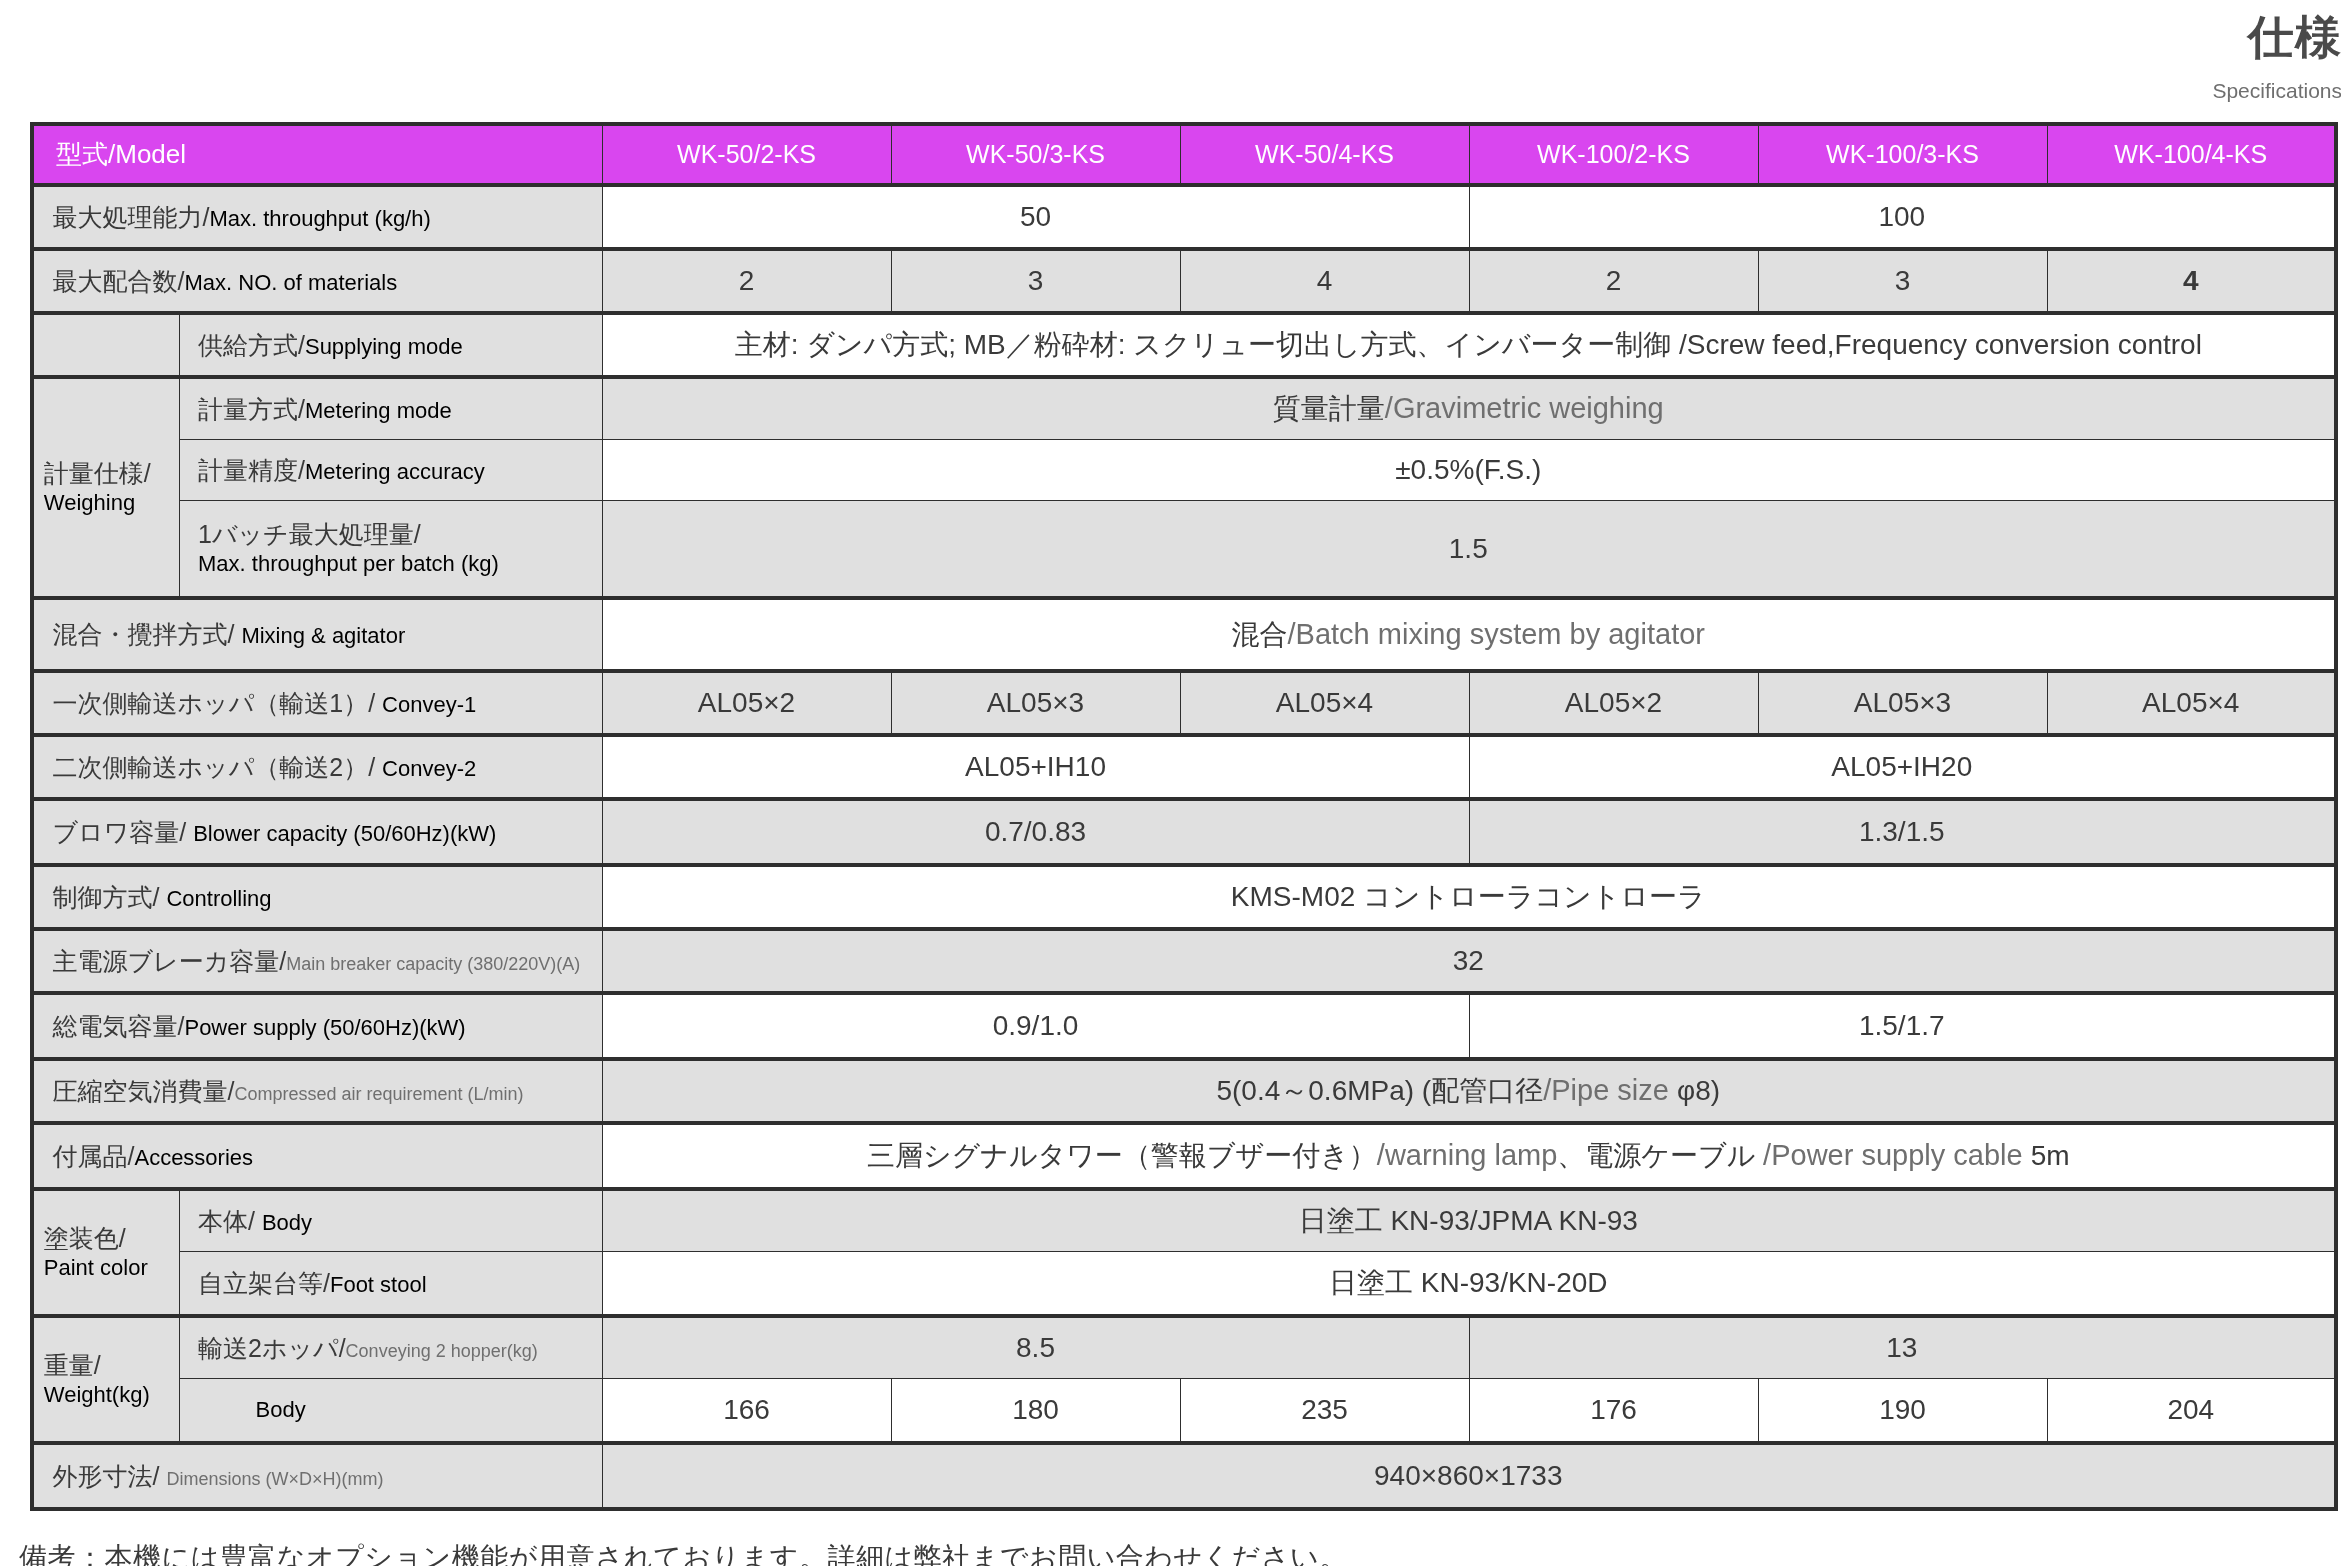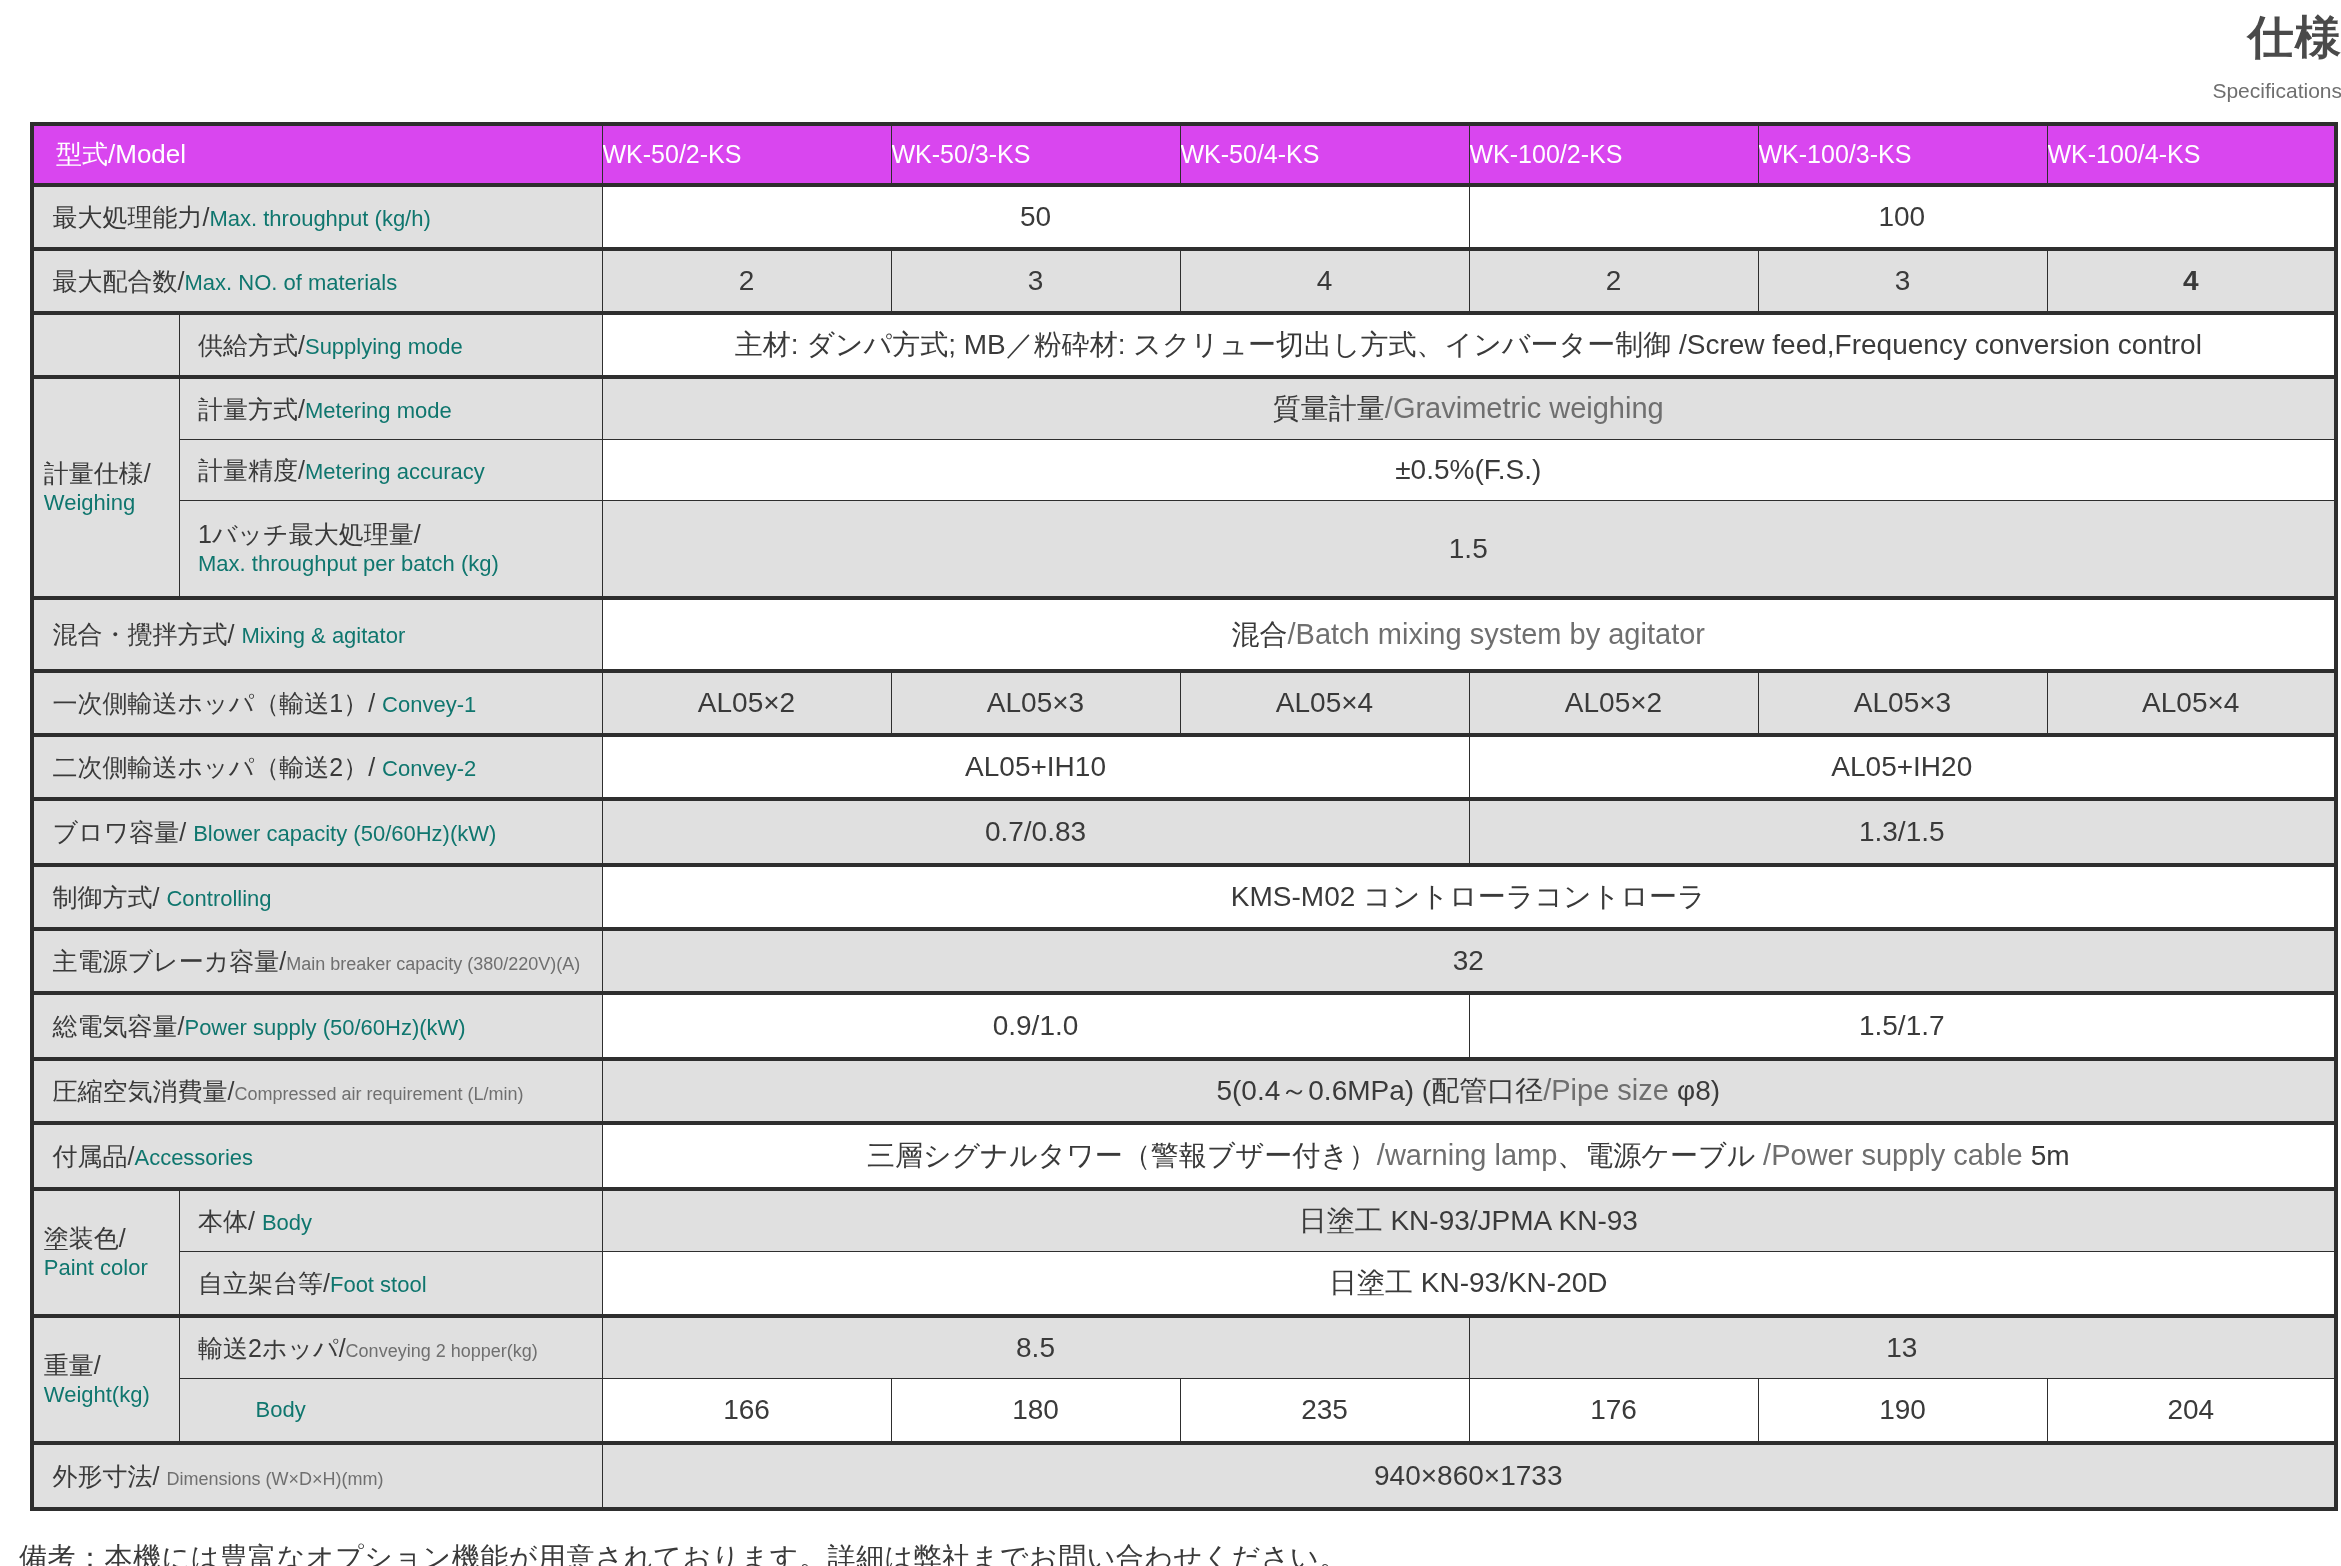--- a/index.html
+++ b/index.html
@@ -33,30 +33,30 @@
   tr.thick td{border-top-width:4.4px;}
   tr.hdr td{border-top-width:0;}
   
   tr.h-hdr td{height:57px;}
   tr.h-std td{height:60px;}
   tr.h-120 td{height:62px;}
   tr.h-batch td{height:95px;}
   tr.h-mix td{height:69px;}
   
   td.blue{background:#d946ef;color:#ffffff;}
-  td.model-hd{text-align:left;font-size:25px;color:#ffffff;}
+  td.model-hd{text-align:center;font-size:25px;color:#ffffff;}
   td.corner{padding-left:22px;font-size:26px;}
   td.label{background:#e0e0e0;padding-left:18.5px;text-align:left;}
   td.group{background:#e0e0e0;padding-left:9.8px;text-align:left;}
   td.val{text-align:center;font-size:28px;color:#3a3a3a;}
   tr.gray td.val{background:#e0e0e0;}
   tr.white td.val{background:#ffffff;}
   
   .jp{font-size:25px;color:#3a3a3a;}
-  .en{font-size:22px;color:#0f766e;}
+  .en{font-size:22px;color:#000000;}
   .en-small{font-size:18px;color:#6f6f6f;}
   .v-jp{color:#3a3a3a;}
   .v-en{color:#6f6f6f;font-size:29px;}
   .line{display:block;line-height:1.28;}
   .bold{font-weight:bold;}
   td.body-label{padding-left:76px;}
   
   .note{
     margin:28px 0 0 19px;
     font-size:28px;color:#3a3a3a;letter-spacing:0.5px;

